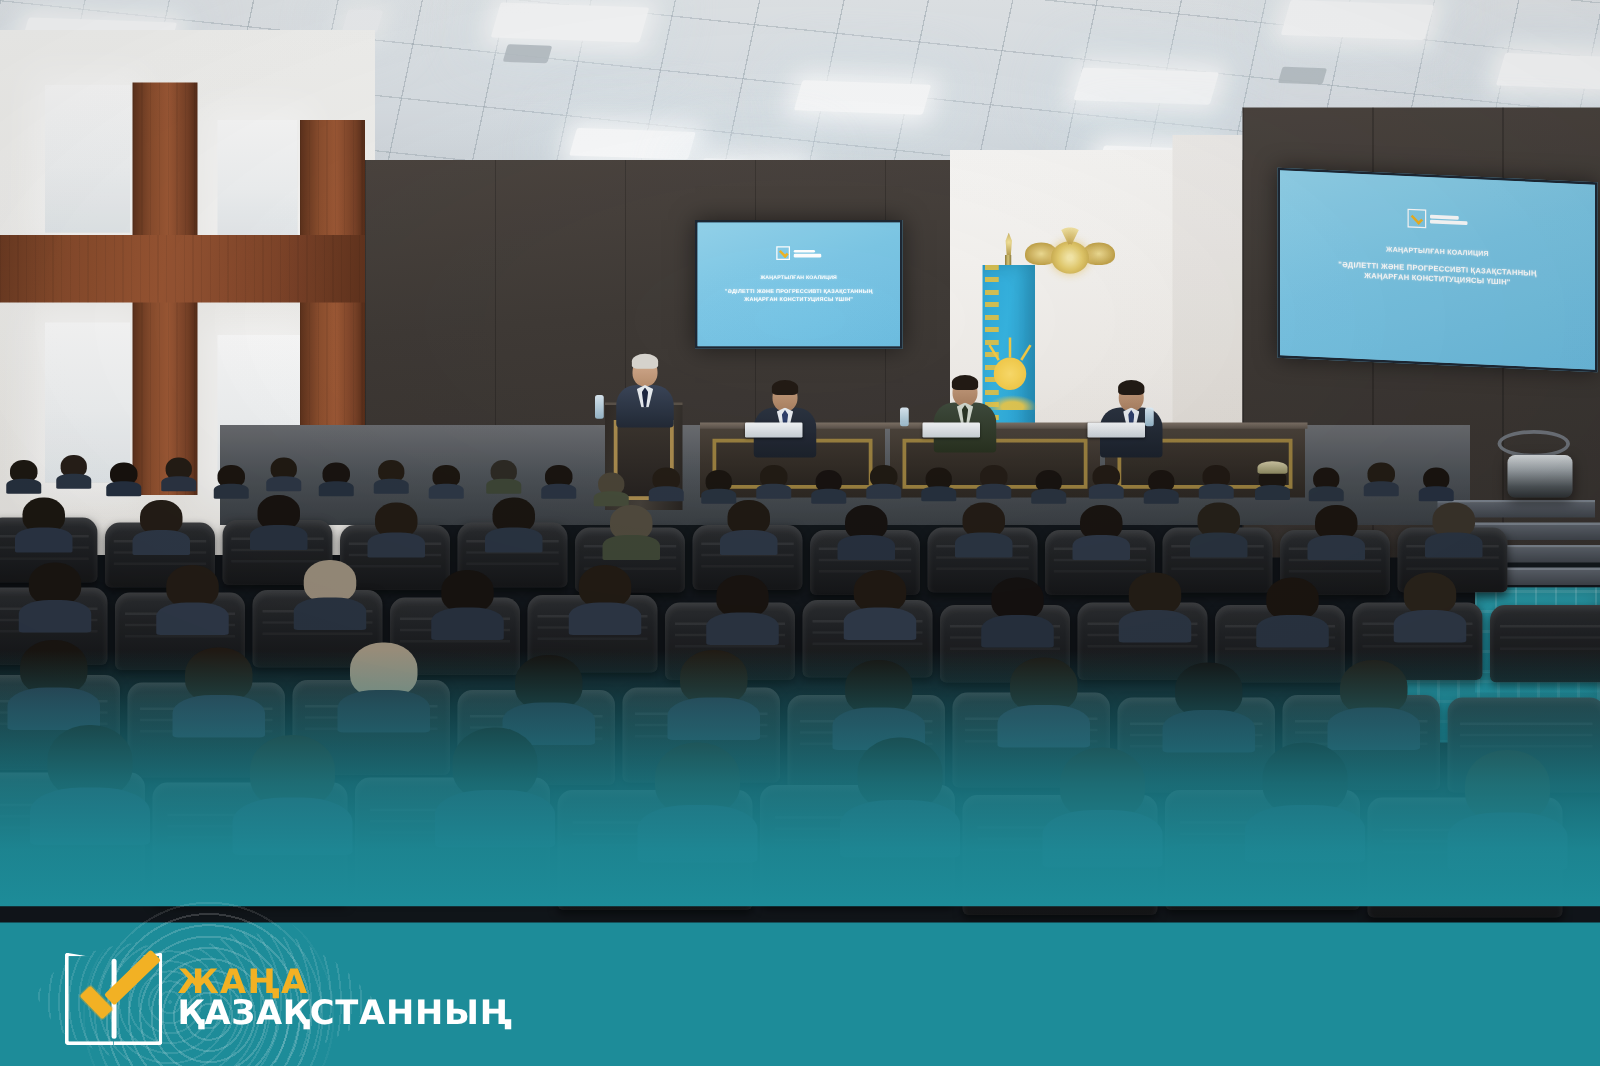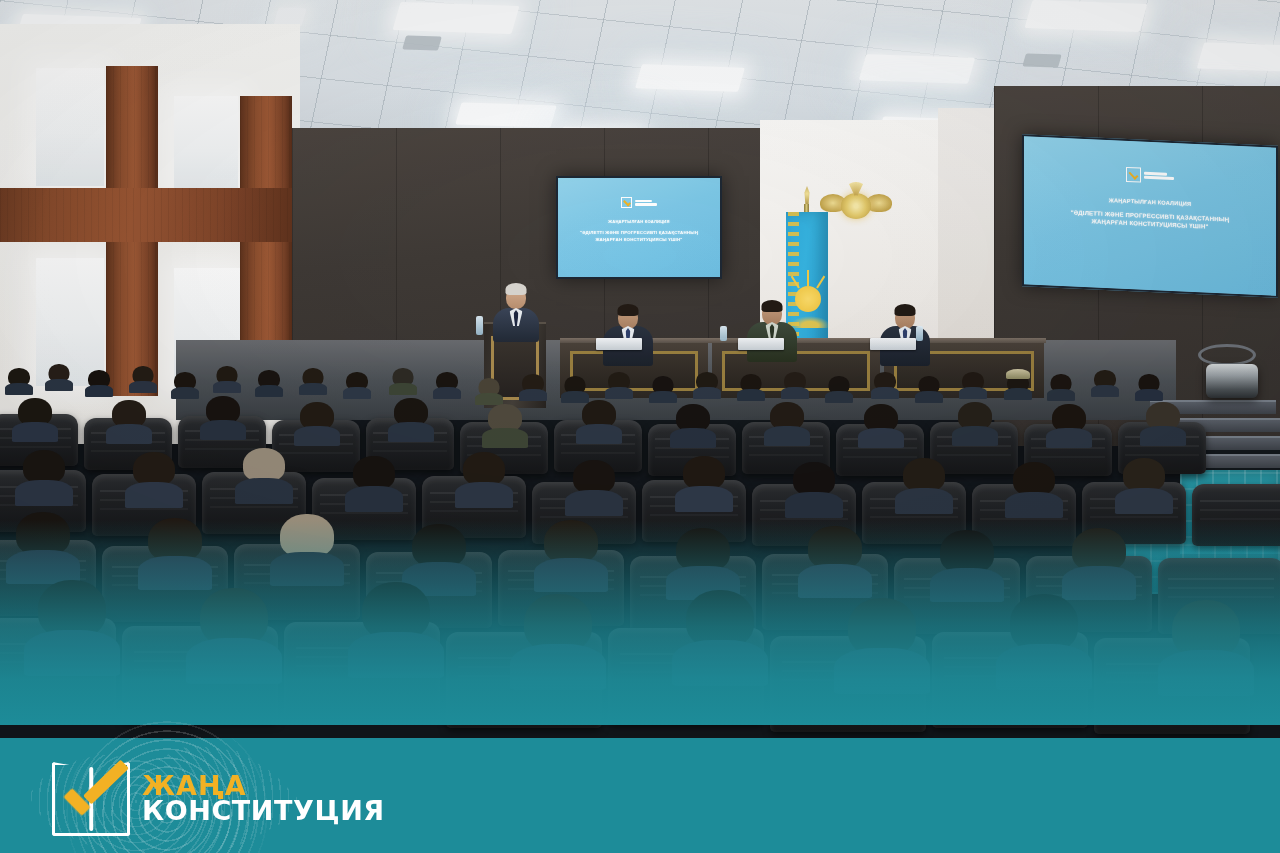--- a/index.html
+++ b/index.html
@@ -787,19 +787,19 @@
         <div class="pg l"></div>
         <div class="pg r"></div>
         <div class="spine"></div>
         <div class="tick">
           <div class="a"></div>
           <div class="b"></div>
         </div>
       </div>
       <div class="logotext">
         <span class="l1">ЖАҢА</span>
-        <span class="l2">КОНСТИТУЦИЯ</span>
+        <span class="l2">ҚАЗАҚСТАННЫҢ</span>
       </div>
     </div>
 
   </div>
 
 </div>
 
 </body></html>

